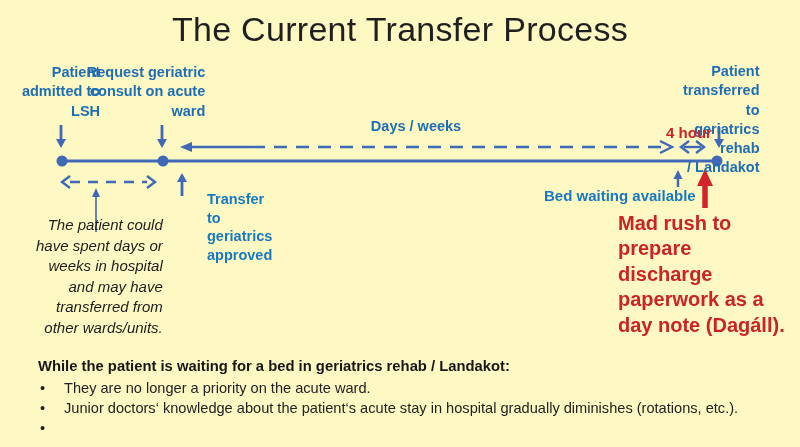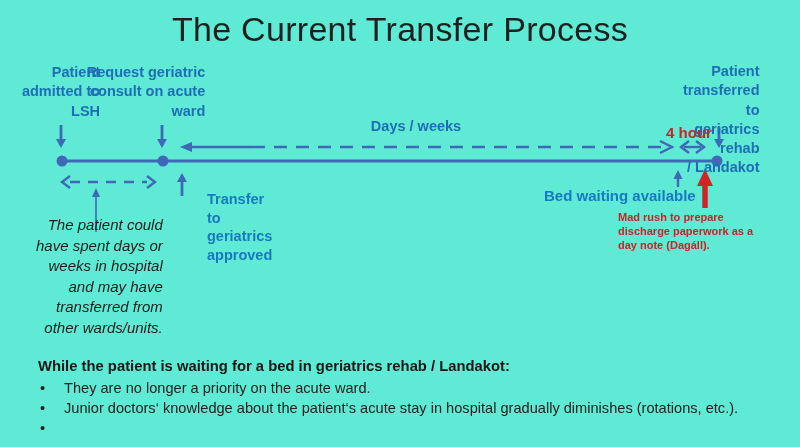--- a/index.html
+++ b/index.html
@@ -1,29 +1,29 @@
 <!DOCTYPE html>
 <html><head>
 <meta charset="utf-8">
 <style>
   html,body{margin:0;padding:0;background:#fff;}
   .slide{
-    position:relative;width:800px;height:447px;overflow:hidden;background:#5eead4;
+    position:relative;width:800px;height:447px;overflow:hidden;background:#fef9c3;
     font-family:"Liberation Sans",sans-serif;
   }
   .abs{position:absolute;}
   .pre{white-space:pre-line;}
   .ctr{transform:translateX(-50%);text-align:right;}
   .title{
     top:10px;left:0;right:0;text-align:center;
     font-size:34px;font-weight:400;color:#1f1f1f;letter-spacing:.3px;
   }
   .blue{color:#1f6eb5;font-weight:bold;font-size:14.5px;line-height:1.33;}
   .blue-light{color:#1879c2;font-weight:bold;}
-  .red-txt{color:#cb2328;font-weight:bold;font-size:11px;line-height:1.27;}
+  .red-txt{color:#cb2328;font-weight:bold;font-size:20px;line-height:1.27;}
   .one-hour{color:#cb2328;font-weight:bold;font-size:15px;}
   .italic-note{
     font-size:15px;font-style:italic;color:#1d1d1d;line-height:1.37;font-weight:500;
   }
   .bottom-head{font-size:14.8px;font-weight:bold;color:#171717;}
   .bullets{display:flex;flex-direction:column;gap:2.5px;}
   .bullet-row{display:flex;font-size:14.6px;color:#222222;line-height:17.5px;}
   .bullet-char{width:24px;flex:0 0 24px;}
   svg{position:absolute;left:0;top:0;}
 </style>

